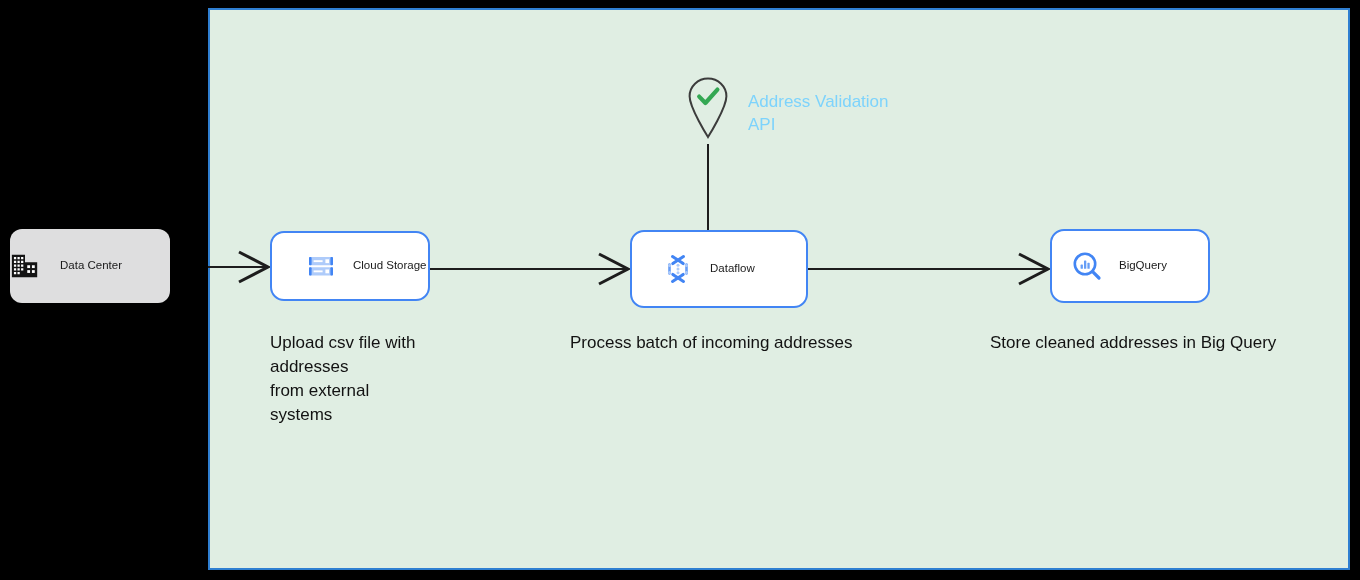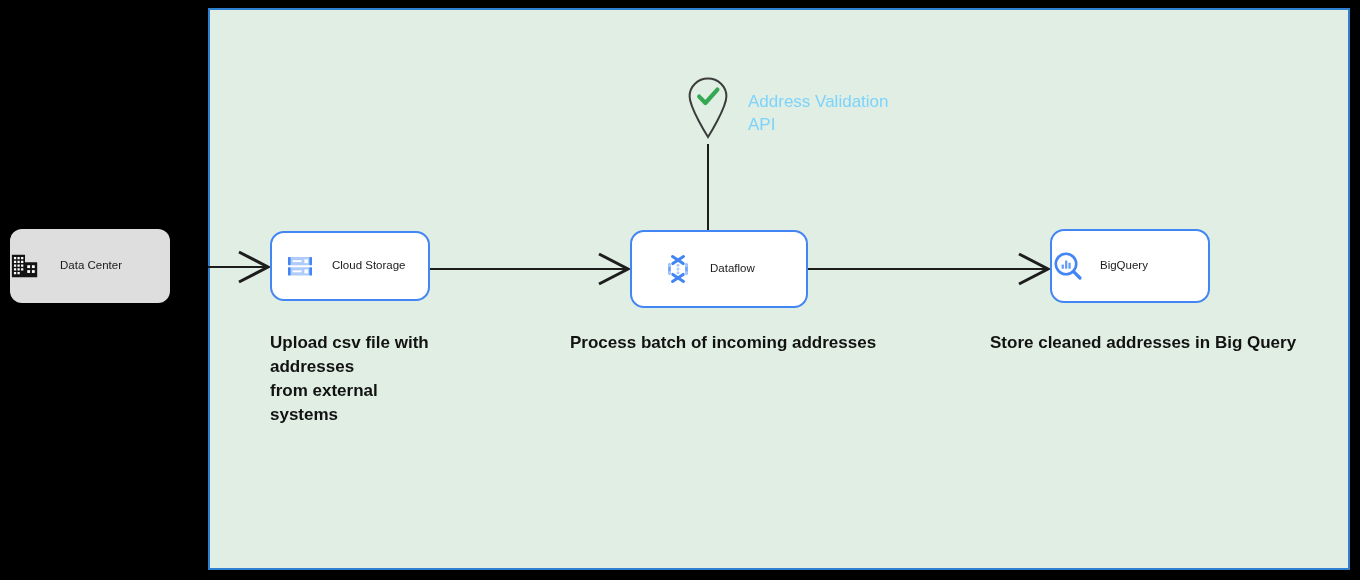--- a/index.html
+++ b/index.html
@@ -86,21 +86,21 @@
     margin-left: 20px;
     font-size: 11.5px;
   }
 
   
   #node-cloudstorage {
     left: 270px;
     top: 231px;
     width: 160px;
     height: 70px;
-    padding-left: 12px;
+    padding-left: 33px;
   }
   #node-cloudstorage .node-icon { width: 32px; height: 32px; }
   #node-cloudstorage .node-label { margin-left: 16px; }
 
   
   #node-dataflow {
     left: 630px;
     top: 230px;
     width: 178px;
     height: 78px;
@@ -108,20 +108,21 @@
   }
   #node-dataflow .node-icon { width: 32px; height: 32px; }
   #node-dataflow .node-label { margin-left: 16px; }
 
   
   #node-bigquery {
     left: 1050px;
     top: 229px;
     width: 160px;
     height: 74px;
+    padding-left: 19px;
   }
   #node-bigquery .node-icon { width: 32px; height: 32px; }
   #node-bigquery .node-label { margin-left: 16px; }
 
   
   #node-apipin {
     position: absolute;
     left: 686px;
     top: 76px;
     width: 44px;
@@ -137,21 +138,20 @@
     white-space: pre-line;
   }
 
   
   .caption {
     position: absolute;
     font-size: 17px;
     color: #121212;
     line-height: 24px;
     white-space: pre-line;
-    font-weight: bold;
   }
   #caption-upload   { left: 270px; top: 331px; width: 260px; }
   #caption-process  { left: 570px; top: 331px; width: 400px; }
   #caption-store    { left: 990px; top: 331px; width: 400px; }
 </style>
 </head>
 <body>
 
 <div id="stage">
 

